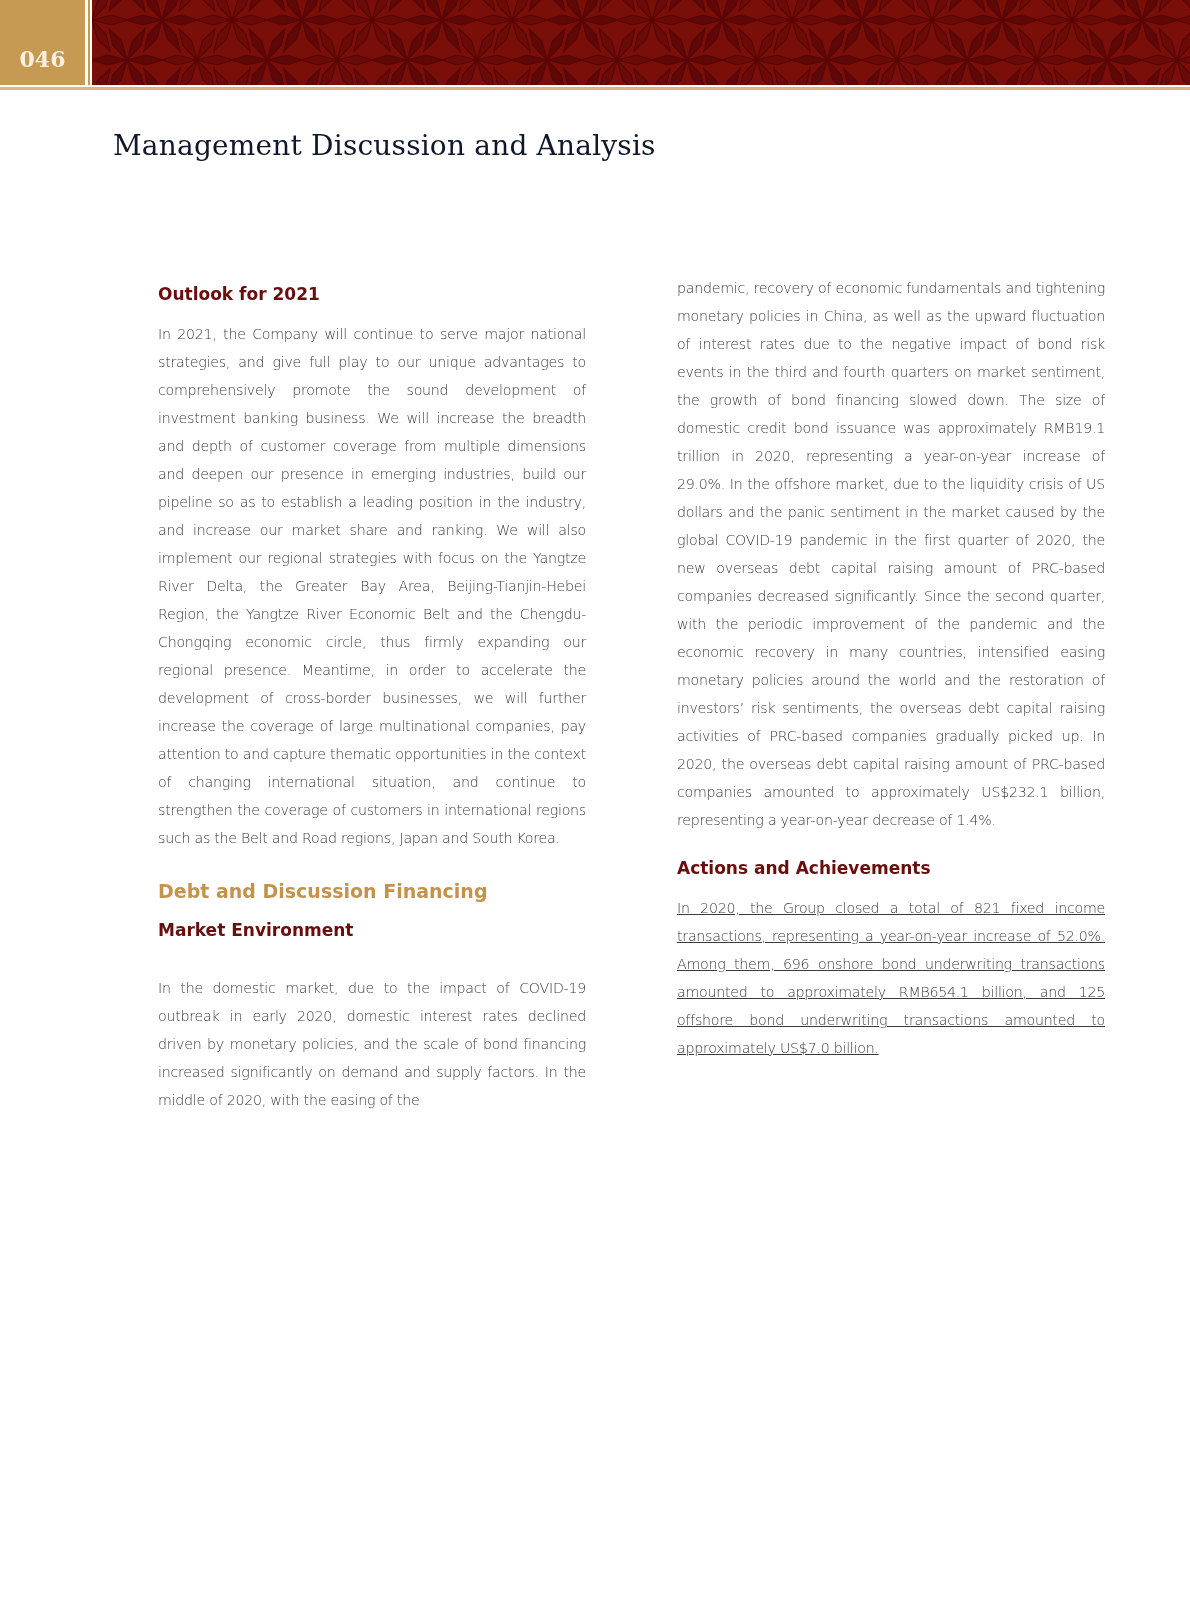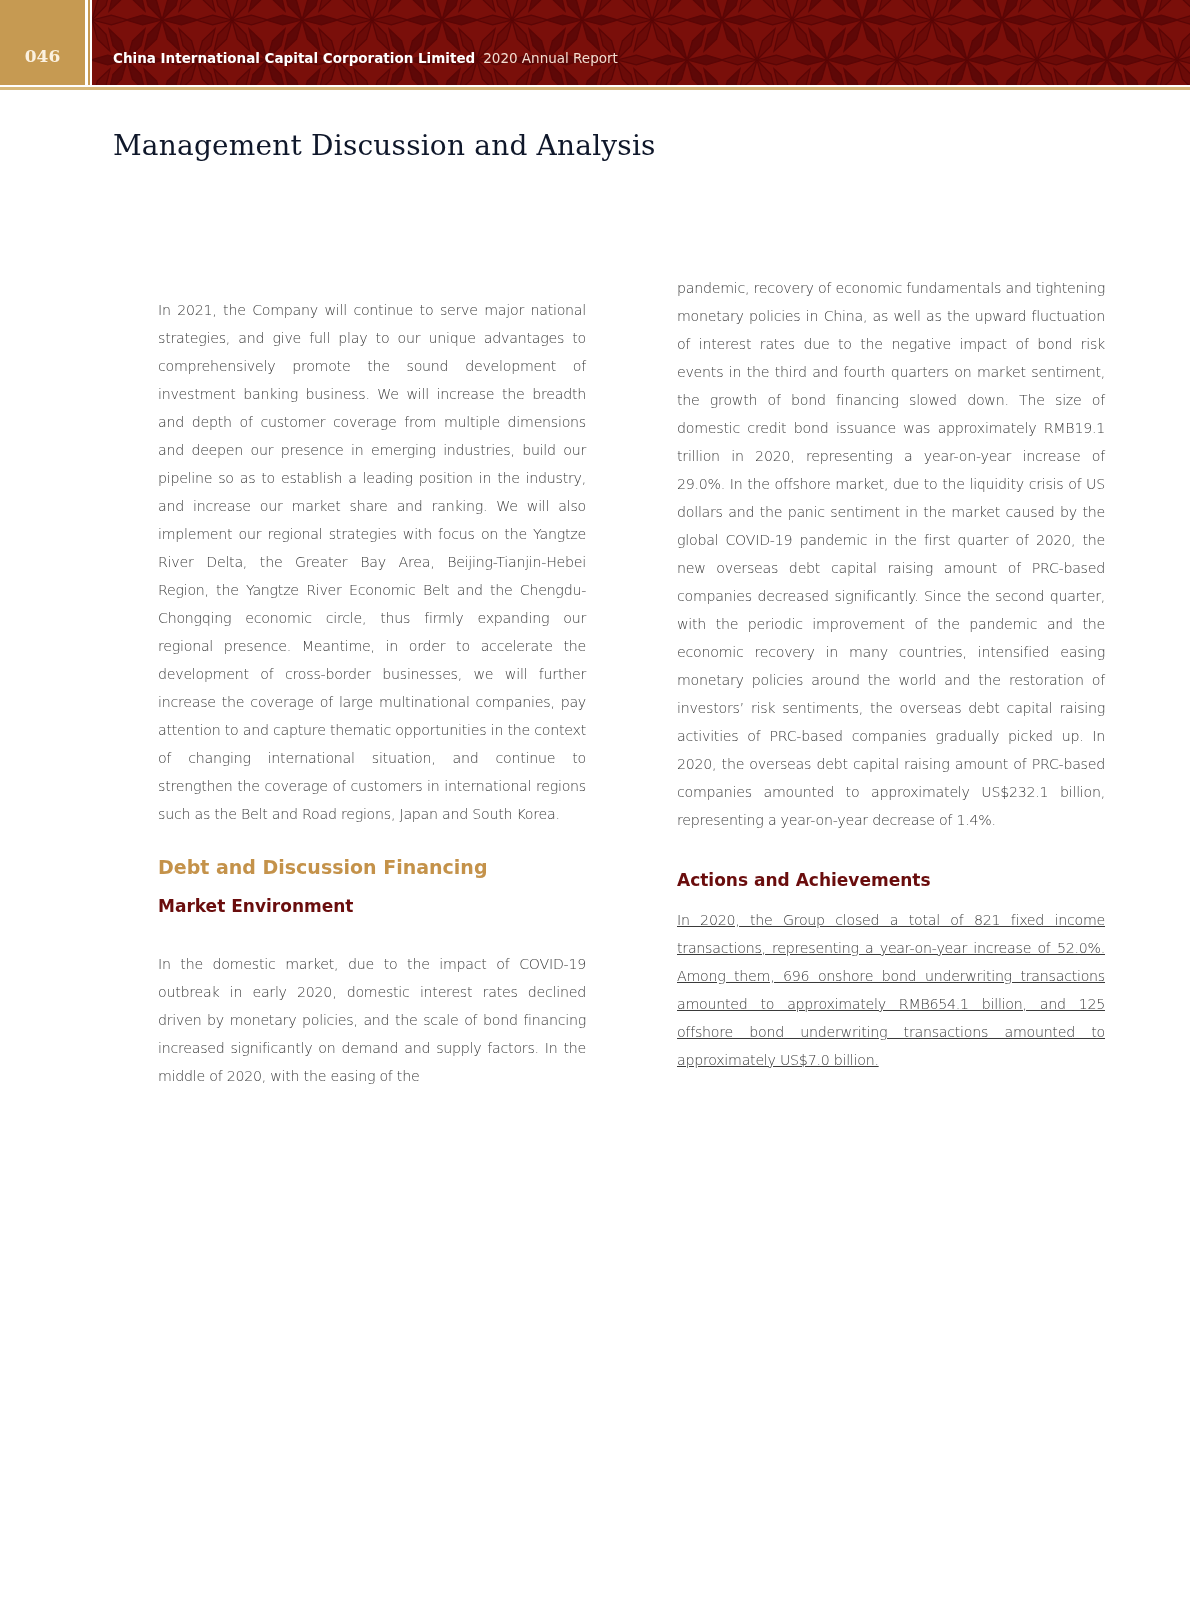--- a/index.html
+++ b/index.html
@@ -3,21 +3,21 @@
 <meta charset="utf-8">
 <style>
   html, body { margin: 0; padding: 0; background: #ffffff; }
   body { width: 1190px; height: 1615px; position: relative; overflow: hidden; font-family: "DejaVu Sans", sans-serif; }
   .page-num-box {
     position: absolute; left: 0; top: 0; width: 85px; height: 85px;
     background: #c69a52;
   }
   .page-num {
     position: absolute; left: 0; top: 46px; width: 85px; text-align: center;
-    color: #fbf1e0; font-family: "DejaVu Serif", serif; font-size: 17px; font-weight: bold;
+    color: #fbf1e0; font-family: "DejaVu Serif", serif; font-size: 22px; font-weight: bold;
   }
   .gold-vline { position: absolute; left: 88px; top: 0; width: 2px; height: 88px; background: #c69a52; }
   .banner {
     position: absolute; left: 92px; top: 0; width: 1098px; height: 85px;
     background-color: #7a0f0a;
     overflow: hidden;
   }
   .banner svg { position: absolute; left: 0; top: 0; }
   .banner-title {
     position: absolute; left: 21px; top: 50px; white-space: nowrap;
@@ -663,33 +663,31 @@
       </g>
       <g>
         <polygon points="1190,100 1209.378248434213,104.94807918509046 1226,100 1209.378248434213,95.05192081490954" fill="#5e0807" stroke="#5a0606" stroke-width="1.2"></polygon>
         <polygon points="1190,100 1195.403961942881,119.25609501741963 1208,131.1769145362398 1203.974286491332,114.30801583232916" fill="#5e0807" stroke="#5a0606" stroke-width="1.2"></polygon>
         <polygon points="1190,100 1176.025713508668,114.30801583232916 1172,131.1769145362398 1184.596038057119,119.25609501741963" fill="#5e0807" stroke="#5a0606" stroke-width="1.2"></polygon>
         <polygon points="1190,100 1170.621751565787,95.05192081490955 1154,100 1170.621751565787,104.94807918509046" fill="#5e0807" stroke="#5a0606" stroke-width="1.2"></polygon>
         <polygon points="1190,100 1184.596038057119,80.74390498258037 1172,68.82308546376022 1176.025713508668,85.69198416767085" fill="#5e0807" stroke="#5a0606" stroke-width="1.2"></polygon>
         <polygon points="1190,100 1203.9742864913317,85.69198416767082 1208,68.8230854637602 1195.403961942881,80.74390498258037" fill="#5e0807" stroke="#5a0606" stroke-width="1.2"></polygon>
       </g>
     </svg>
-  <div class="banner-title">
-    <span class="company">China International Capital Corporation Limited</span><span class="report">2020 Annual Report</span>
-  </div>
 </div>
 <div class="white-gap"></div>
 <div class="gold-hline"></div>
 
 <h1 class="section-title">Management Discussion and Analysis</h1>
 
 <div class="col col-left">
+  <h3 class="h3">Outlook for 2021</h3>
   <p class="para" style="margin-top:14px;">In 2021, the Company will continue to serve major national strategies, and give full play to our unique advantages to comprehensively promote the sound development of investment banking business. We will increase the breadth and depth of customer coverage from multiple dimensions and deepen our presence in emerging industries, build our pipeline so as to establish a leading position in the industry, and increase our market share and ranking. We will also implement our regional strategies with focus on the Yangtze River Delta, the Greater Bay Area, Beijing-Tianjin-Hebei Region, the Yangtze River Economic Belt and the Chengdu-Chongqing economic circle, thus firmly expanding our regional presence. Meantime, in order to accelerate the development of cross-border businesses, we will further increase the coverage of large multinational companies, pay attention to and capture thematic opportunities in the context of changing international situation, and continue to strengthen the coverage of customers in international regions such as the Belt and Road regions, Japan and South Korea.</p>
   <h2 class="h2" style="margin-top:26px;">Debt and Discussion Financing</h2>
   <h3 class="h3" style="margin-top:14px;">Market Environment</h3>
   <p class="para" style="margin-top:32px;">In the domestic market, due to the impact of COVID-19 outbreak in early 2020, domestic interest rates declined driven by monetary policies, and the scale of bond financing increased significantly on demand and supply factors. In the middle of 2020, with the easing of the</p>
 </div>
 
 <div class="col col-right">
   <p class="para" style="margin-top:-8px;">pandemic, recovery of economic fundamentals and tightening monetary policies in China, as well as the upward fluctuation of interest rates due to the negative impact of bond risk events in the third and fourth quarters on market sentiment, the growth of bond financing slowed down. The size of domestic credit bond issuance was approximately RMB19.1 trillion in 2020, representing a year-on-year increase of 29.0%. In the offshore market, due to the liquidity crisis of US dollars and the panic sentiment in the market caused by the global COVID-19 pandemic in the first quarter of 2020, the new overseas debt capital raising amount of PRC-based companies decreased significantly. Since the second quarter, with the periodic improvement of the pandemic and the economic recovery in many countries, intensified easing monetary policies around the world and the restoration of investors’ risk sentiments, the overseas debt capital raising activities of PRC-based companies gradually picked up. In 2020, the overseas debt capital raising amount of PRC-based companies amounted to approximately US$232.1 billion, representing a year-on-year decrease of 1.4%.</p>
-  <h3 class="h3" style="margin-top:34px;">Actions and Achievements</h3>
+  <h3 class="h3" style="margin-top:22px;">Actions and Achievements</h3>
   <p class="para" style="margin-top:14px;text-decoration:underline;">In 2020, the Group closed a total of 821 fixed income transactions, representing a year-on-year increase of 52.0%. Among them, 696 onshore bond underwriting transactions amounted to approximately RMB654.1 billion, and 125 offshore bond underwriting transactions amounted to approximately US$7.0 billion.</p>
 </div>
 
 </body></html>

